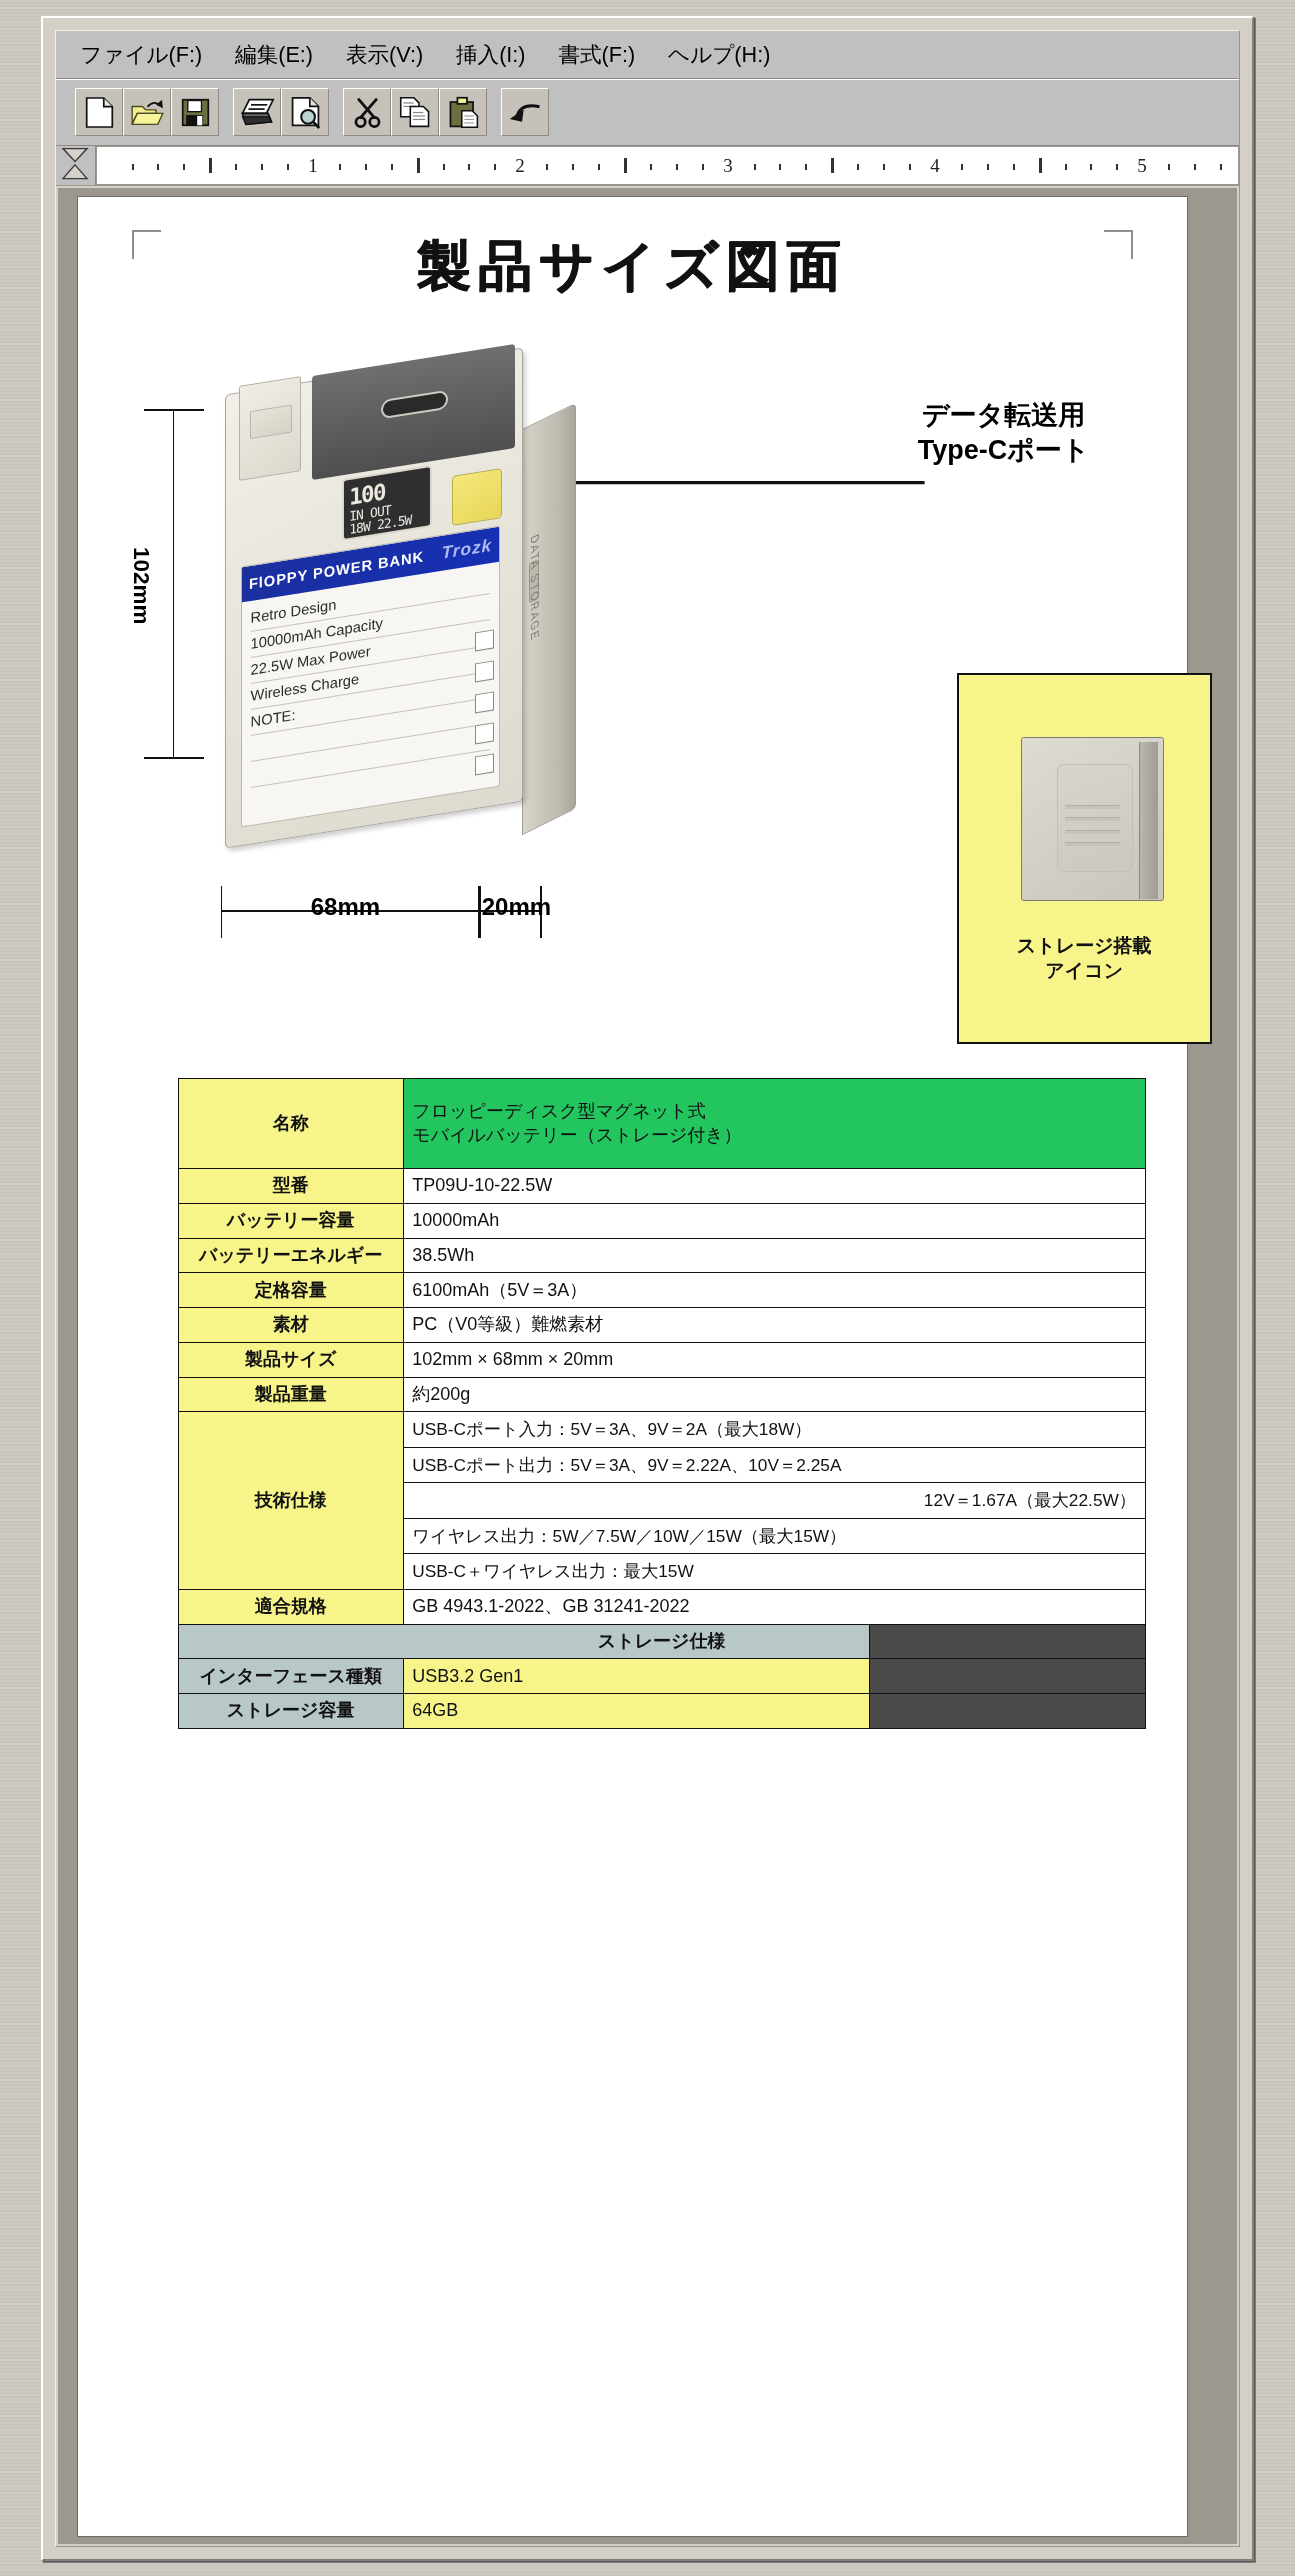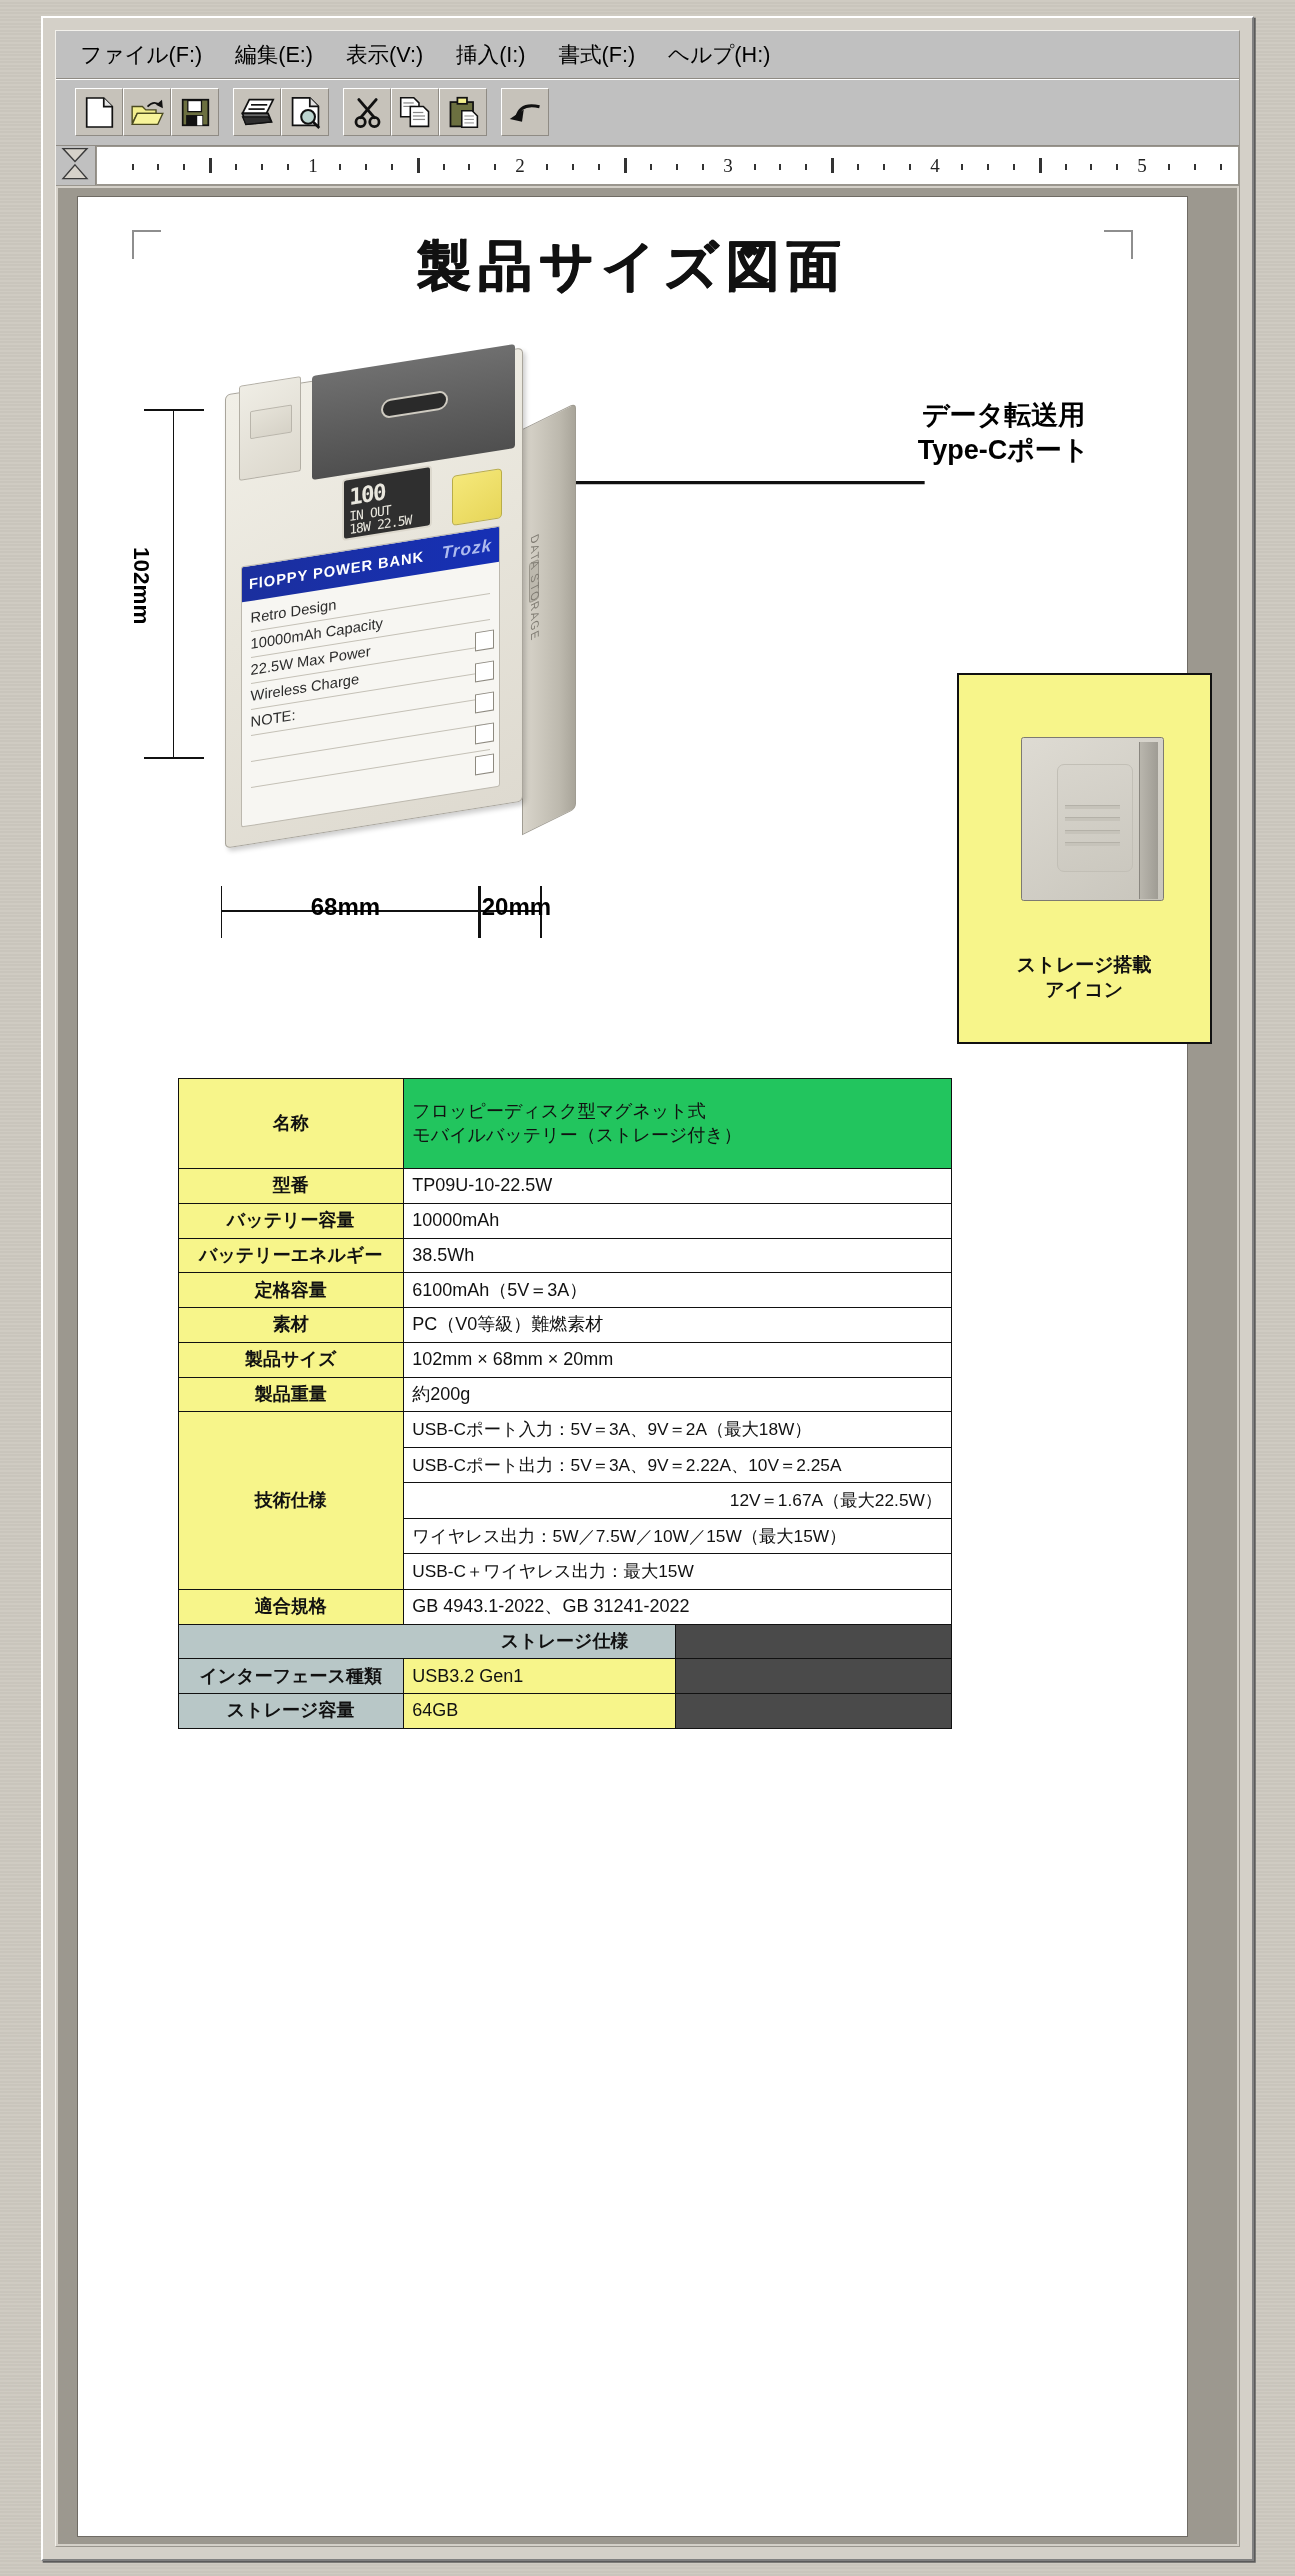--- a/index.html
+++ b/index.html
@@ -389,28 +389,27 @@
   }
   #storage-label {
     position: absolute;
     left: 0; right: 0; top: 259px;
     text-align: center;
     font-size: 19px;
     font-weight: 700;
     line-height: 1.3;
     white-space: pre-line;
     color: #111;
-    margin-top: 19px;
   }
 
   
   #spec-table {
     position: absolute;
     left: 100px; top: 881px;
-    width: 774px;
+    width: 968px;
     border-collapse: collapse;
     table-layout: fixed;
   }
   #spec-table td {
     border: 1.7px solid #111;
     font-size: 18px;
     padding: 5.2px 8.6px;
     color: #111;
     line-height: 1.3;
   }

